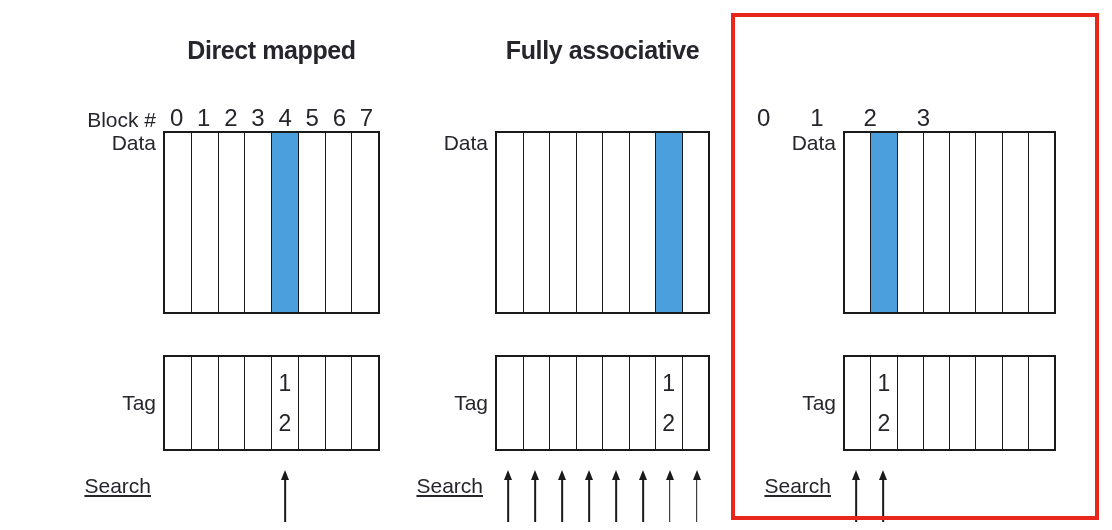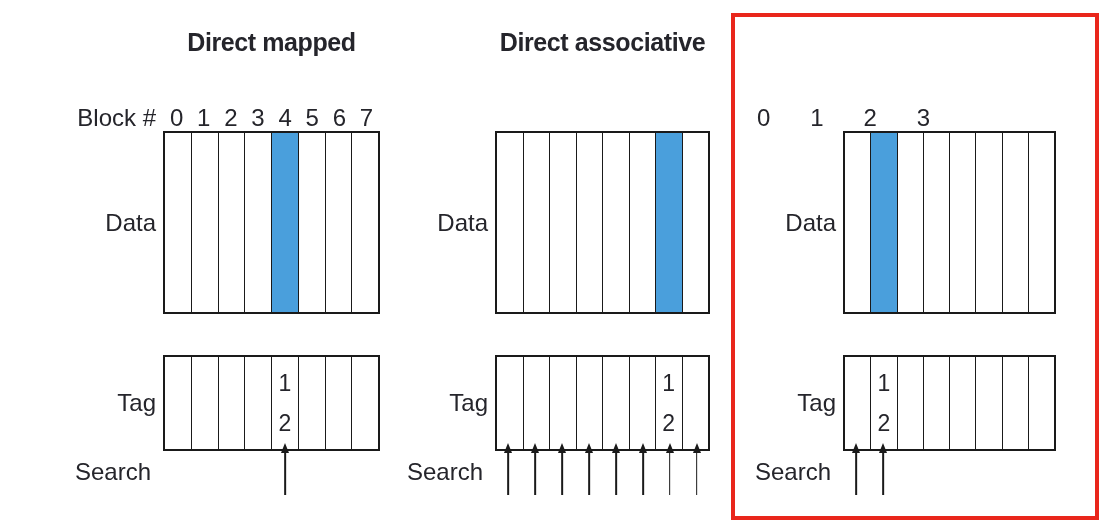--- a/index.html
+++ b/index.html
@@ -3,46 +3,46 @@
 <meta charset="utf-8">
 <style>
   html,body { margin:0; padding:0; background:#ffffff; }
   #figure {
     position:relative; width:1112px; height:530px; background:#fff;
     font-family:"Liberation Sans", sans-serif; color:var(--ink,#25252b);
     overflow:hidden;
   }
   .panel { position:absolute; top:0; height:530px; }
   .title {
-    position:absolute; top:28px; left:var(--labelw); width:var(--gridw);
+    position:absolute; top:36px; left:var(--labelw); width:var(--gridw);
     margin:0; text-align:center; font-size:25px; font-weight:bold;
     letter-spacing:-0.4px; white-space:nowrap;
   }
   .row { position:absolute; left:0; right:0; display:flex; }
   .side-label {
     width:var(--labelw); box-sizing:border-box; text-align:right;
-    padding-right:7px; font-size:24px; white-space:nowrap;
+    padding-right:7px; font-size:21px; white-space:nowrap;
   }
   .header-row { top:98px; height:32px; align-items:flex-end; line-height:1; }
   .header-numbers { display:flex; width:var(--gridw); }
   .hnum { flex:1; text-align:center; font-size:24px; }
-  .data-row { top:131px; height:183px; align-items:center; }
+  .data-row { top:131px; height:183px; align-items:flex-start; }
   .tag-row  { top:355px; height:96px;  align-items:center; }
   .grid {
     display:flex; width:var(--gridw); height:100%;
     border:2.5px solid var(--line,#1a1a1a); box-sizing:border-box; background:#fff;
   }
   .cell { flex:1; border-right:1.6px solid var(--line,#1a1a1a); }
   .cell:last-child { border-right:none; }
   .cell.hl { background:var(--hl,#4a9fdc); }
   .tag-grid .cell {
     display:flex; flex-direction:column; justify-content:center; align-items:center;
     font-size:23px; line-height:40px;
   }
-  .search-row { top:438px; height:62px; align-items:center; }
+  .search-row { top:468px; height:62px; align-items:flex-start;text-decoration:underline; }
   .search-label { padding-top:6px; padding-right:12px; }
   .arrows { position:relative; width:var(--gridw); height:56px; }
   .arrow { position:absolute; top:2px; width:14px; height:52px; transform:translateX(-50%); }
   .arrow::before {
     content:''; position:absolute; left:50%; transform:translateX(-50%);
     top:7px; bottom:0; width:1.7px; background:var(--line,#1a1a1a);
   }
   .arrow::after {
     content:''; position:absolute; left:50%; transform:translateX(-50%); top:0;
     width:0; height:0; border-left:4.5px solid transparent;
@@ -104,21 +104,21 @@
     </div>
     <div class="row search-row">
       <div class="side-label search-label">Search</div>
       <div class="arrows">
           <div class="arrow" style="left: 56.25%;"></div>
         </div>
     </div>
   </section>
 
   <section class="panel" style="left:389px; width:321px; --labelw:106px; --gridw:215px;">
-    <h3 class="title">Direct associative</h3>
+    <h3 class="title">Fully associative</h3>
     <div class="row data-row">
       <div class="side-label">Data</div>
       <div class="grid data-grid">
           <div class="cell"></div>
           <div class="cell"></div>
           <div class="cell"></div>
           <div class="cell"></div>
           <div class="cell"></div>
           <div class="cell"></div>
           <div class="cell hl"></div>

